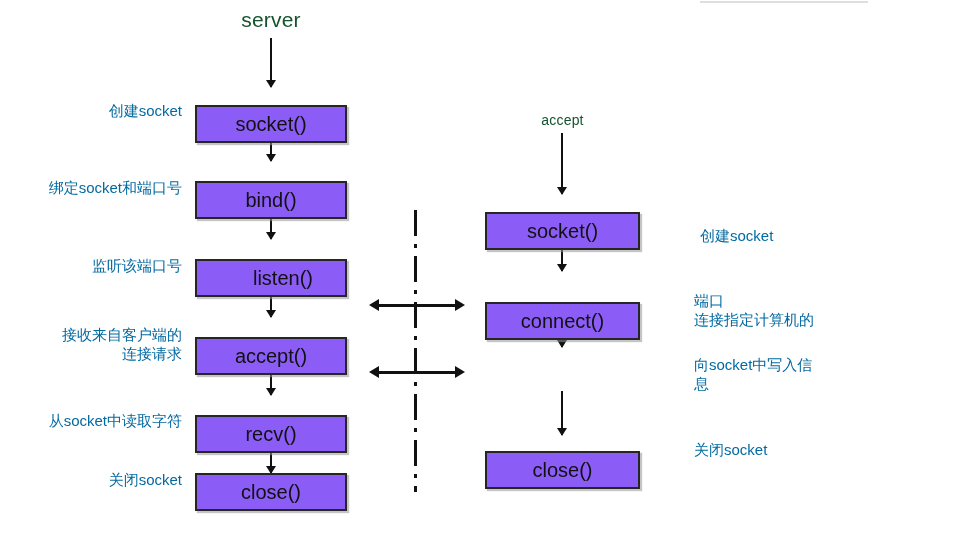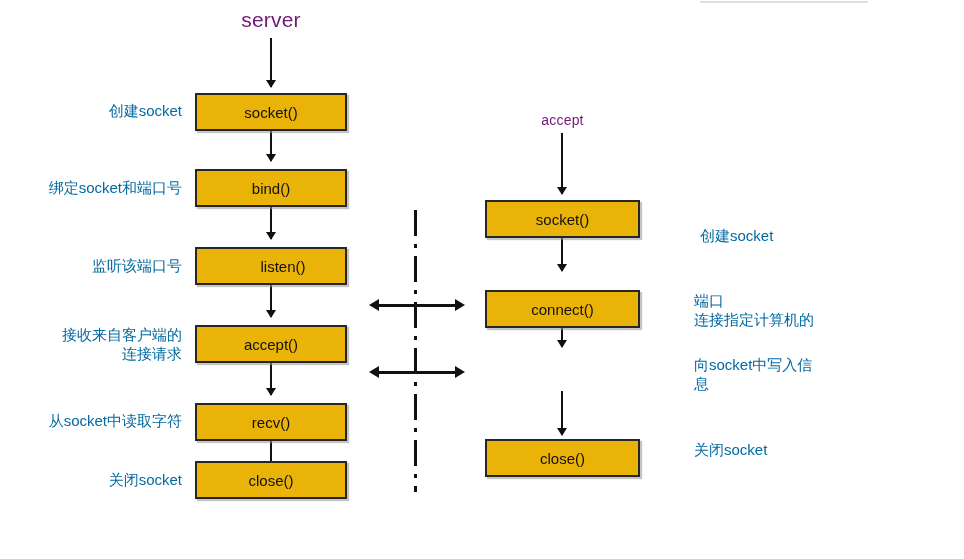--- a/index.html
+++ b/index.html
@@ -31,49 +31,50 @@
     width: 168px;
     height: 2px;
     background: #dcdfe0;
   }
 
   
   .col-title {
     position: absolute;
     text-align: center;
     white-space: nowrap;
-    color: #701a75;
+    color: #14532d;
     letter-spacing: 0.2px;
   }
   .col-title.server {
     left: 195px;
     top: 8px;
     width: 152px;
     font-size: 21px;
   }
   .col-title.client {
     left: 485px;
     top: 112px;
     width: 155px;
     font-size: 14px;
   }
 
   
   .node {
     position: absolute;
     box-sizing: border-box;
-    background: #eab308;
+    background: #8b5cf6;
     border: 2px solid #262626;
     box-shadow: 2px 2px 1px rgba(150,150,150,0.55);
     display: flex;
     align-items: center;
     justify-content: center;
-    font-size: 15px;
+    font-size: 20px;
     color: #111111;
     white-space: nowrap;
+    margin-top: 12px;
   }
   .node.server-node {
     left: 195px;
     width: 152px;
     height: 38px;
   }
   .node.client-node {
     left: 485px;
     width: 155px;
     height: 38px;

